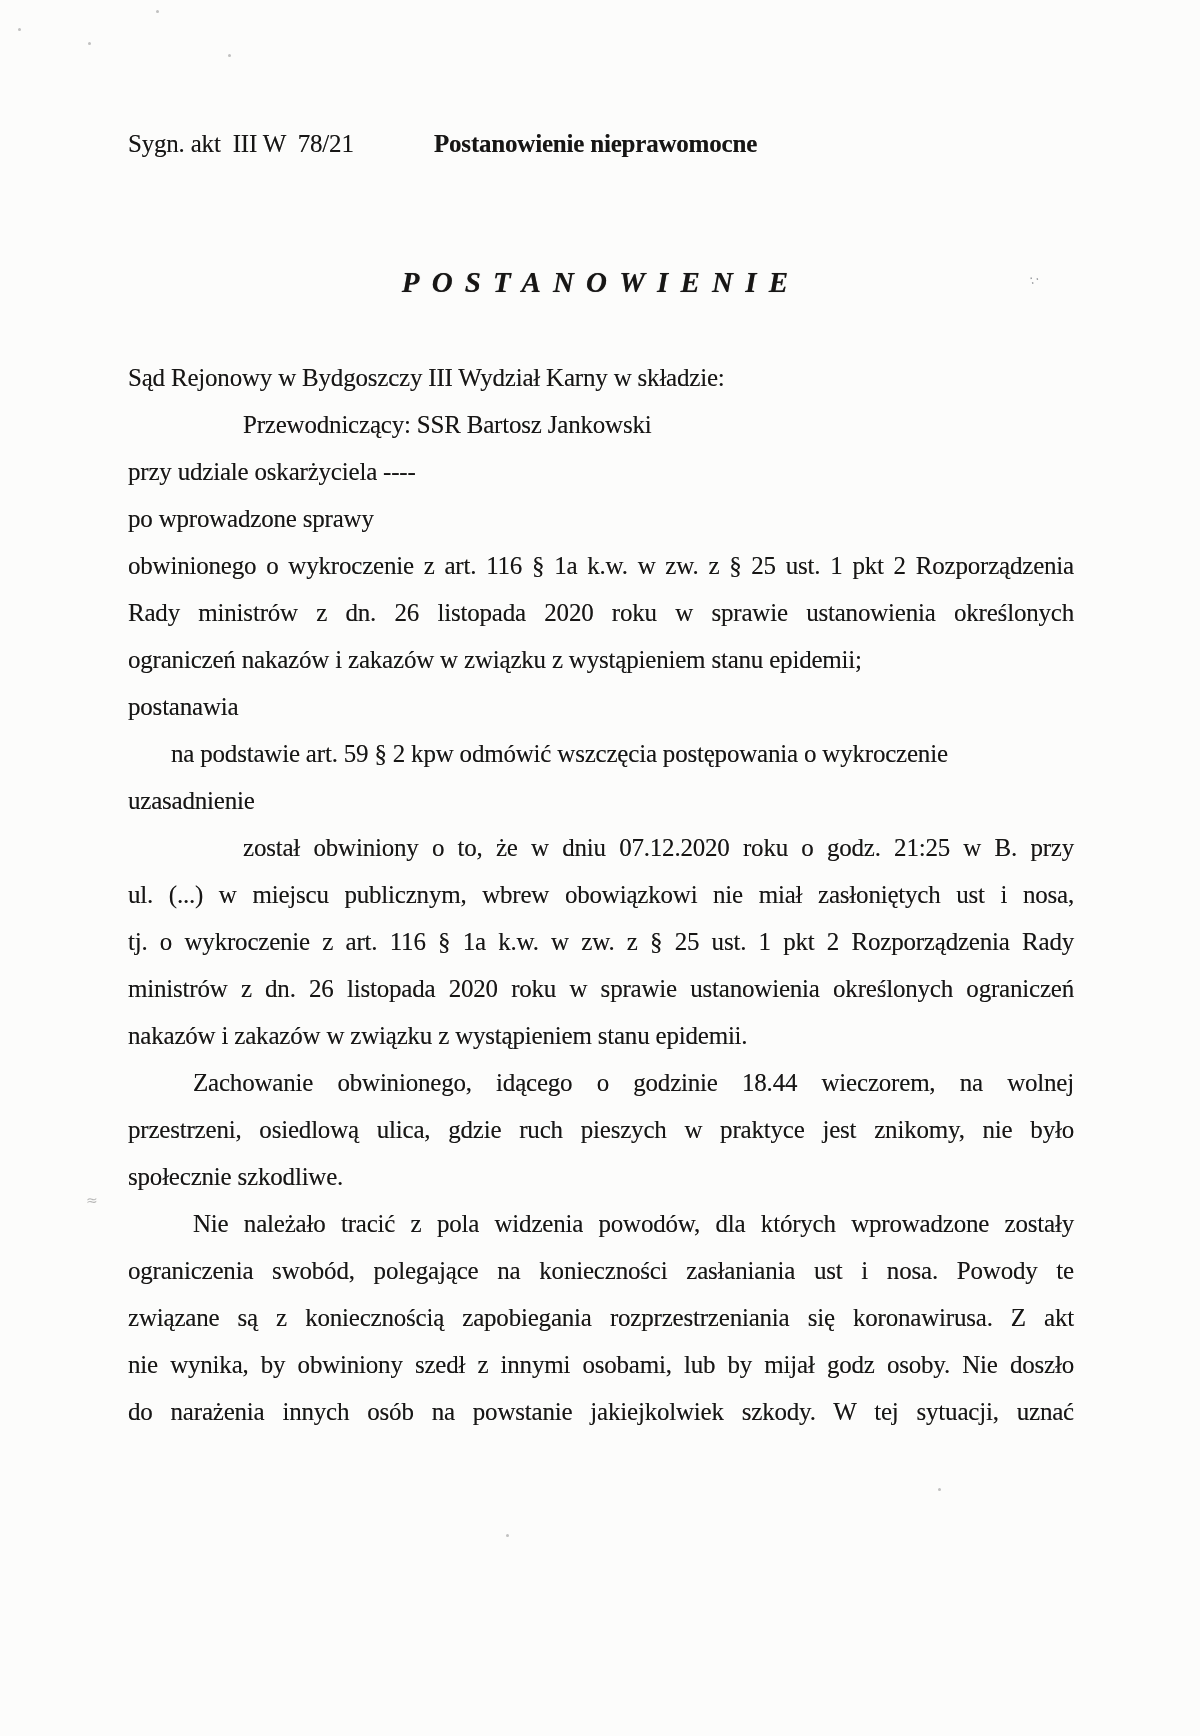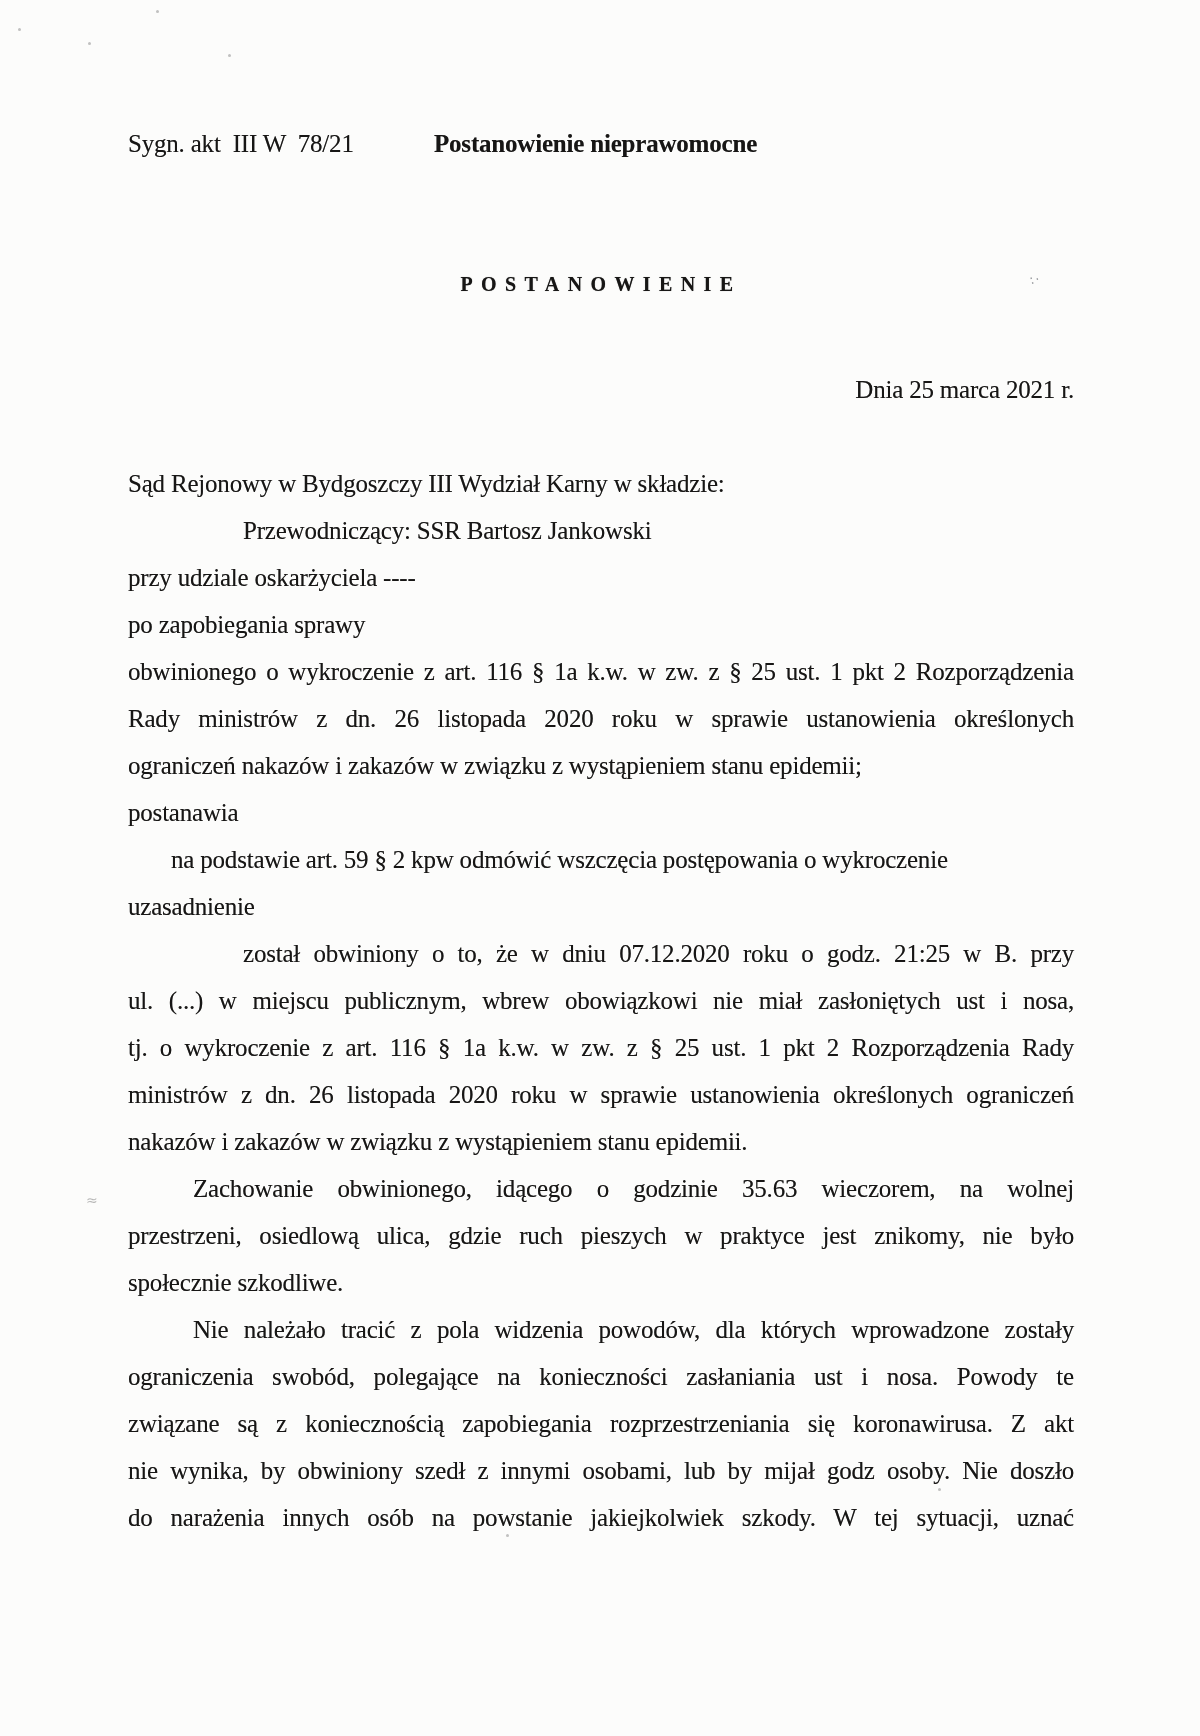--- a/index.html
+++ b/index.html
@@ -25,23 +25,24 @@
     letter-spacing:-0.2px;
     text-shadow:0 0 0.6px rgba(20,20,20,0.45);
     white-space:normal;
   }
   .pre{white-space:pre;}
   .b{font-weight:bold;margin-left:6px;}
   .abs-status{position:absolute;left:300px;top:0;}
   .title-line{text-align:center;margin-top:92px;}
   .title{
     font-weight:bold;
-    font-size:20px;
+    font-size:29px;
     letter-spacing:0.42em;
     text-shadow:0 0 0.7px rgba(10,10,10,0.6);
+    font-style:italic;
   }
   .date-line{text-align:right;margin-top:58px;}
   .first-body{margin-top:47px;}
   .c{text-align:left;}
   .j{text-align:justify;text-align-last:justify;}
   .i43{padding-left:43px;}
   .i65{padding-left:65px;}
   .i115{padding-left:115px;}
   
   .speck{
@@ -78,38 +79,37 @@
 
     <div class="ln">
       <span class="pre">Sygn. akt  III W  78/21</span>
       <span class="b abs-status">Postanowienie nieprawomocne</span>
     </div>
 
     <div class="ln title-line">
       <span class="title">POSTANOWIENIE</span>
     </div>
 
-    <div class="ln date-line">Dnia 25 marca 2021 r.</div>
 
     <div class="ln first-body">Sąd Rejonowy w Bydgoszczy III Wydział Karny w składzie:</div>
     <div class="ln i115">Przewodniczący:  SSR Bartosz Jankowski</div>
     <div class="ln">przy udziale oskarżyciela ----</div>
-    <div class="ln">po zapobiegania sprawy</div>
+    <div class="ln">po wprowadzone sprawy</div>
     <div class="ln j">obwinionego o wykroczenie z art. 116 § 1a k.w. w zw. z § 25 ust. 1 pkt 2 Rozporządzenia</div>
     <div class="ln j">Rady ministrów z dn. 26 listopada 2020 roku w sprawie ustanowienia określonych</div>
     <div class="ln">ograniczeń nakazów i zakazów w związku z wystąpieniem stanu epidemii;</div>
     <div class="ln c">postanawia</div>
     <div class="ln i43">na podstawie art. 59 § 2 kpw odmówić wszczęcia postępowania o wykroczenie</div>
     <div class="ln c">uzasadnienie</div>
     <div class="ln j i115">został obwiniony o to, że  w dniu 07.12.2020 roku o godz. 21:25 w B.  przy</div>
     <div class="ln j">ul.  (...) w miejscu publicznym, wbrew obowiązkowi nie miał zasłoniętych ust i nosa,</div>
     <div class="ln j">tj. o wykroczenie z art. 116 § 1a k.w. w zw. z § 25 ust. 1 pkt 2 Rozporządzenia Rady</div>
     <div class="ln j">ministrów z dn. 26 listopada 2020 roku w sprawie ustanowienia określonych ograniczeń</div>
     <div class="ln">nakazów i zakazów w związku z wystąpieniem stanu epidemii.</div>
-    <div class="ln j i65">Zachowanie obwinionego, idącego o godzinie 35.63 wieczorem, na wolnej</div>
+    <div class="ln j i65">Zachowanie obwinionego, idącego o godzinie 18.44 wieczorem, na wolnej</div>
     <div class="ln j">przestrzeni, osiedlową ulica, gdzie ruch pieszych w praktyce jest znikomy, nie było</div>
     <div class="ln">społecznie szkodliwe.</div>
     <div class="ln j i65">Nie należało tracić z pola widzenia powodów, dla których wprowadzone zostały</div>
     <div class="ln j">ograniczenia swobód, polegające na konieczności zasłaniania ust i nosa. Powody te</div>
     <div class="ln j">związane są z koniecznością zapobiegania rozprzestrzeniania się koronawirusa. Z akt</div>
     <div class="ln j">nie wynika, by obwiniony szedł z innymi osobami, lub by mijał godz osoby. Nie doszło</div>
     <div class="ln j">do narażenia innych osób na powstanie jakiejkolwiek szkody. W tej sytuacji, uznać</div>
 
   </div>
 </div>

